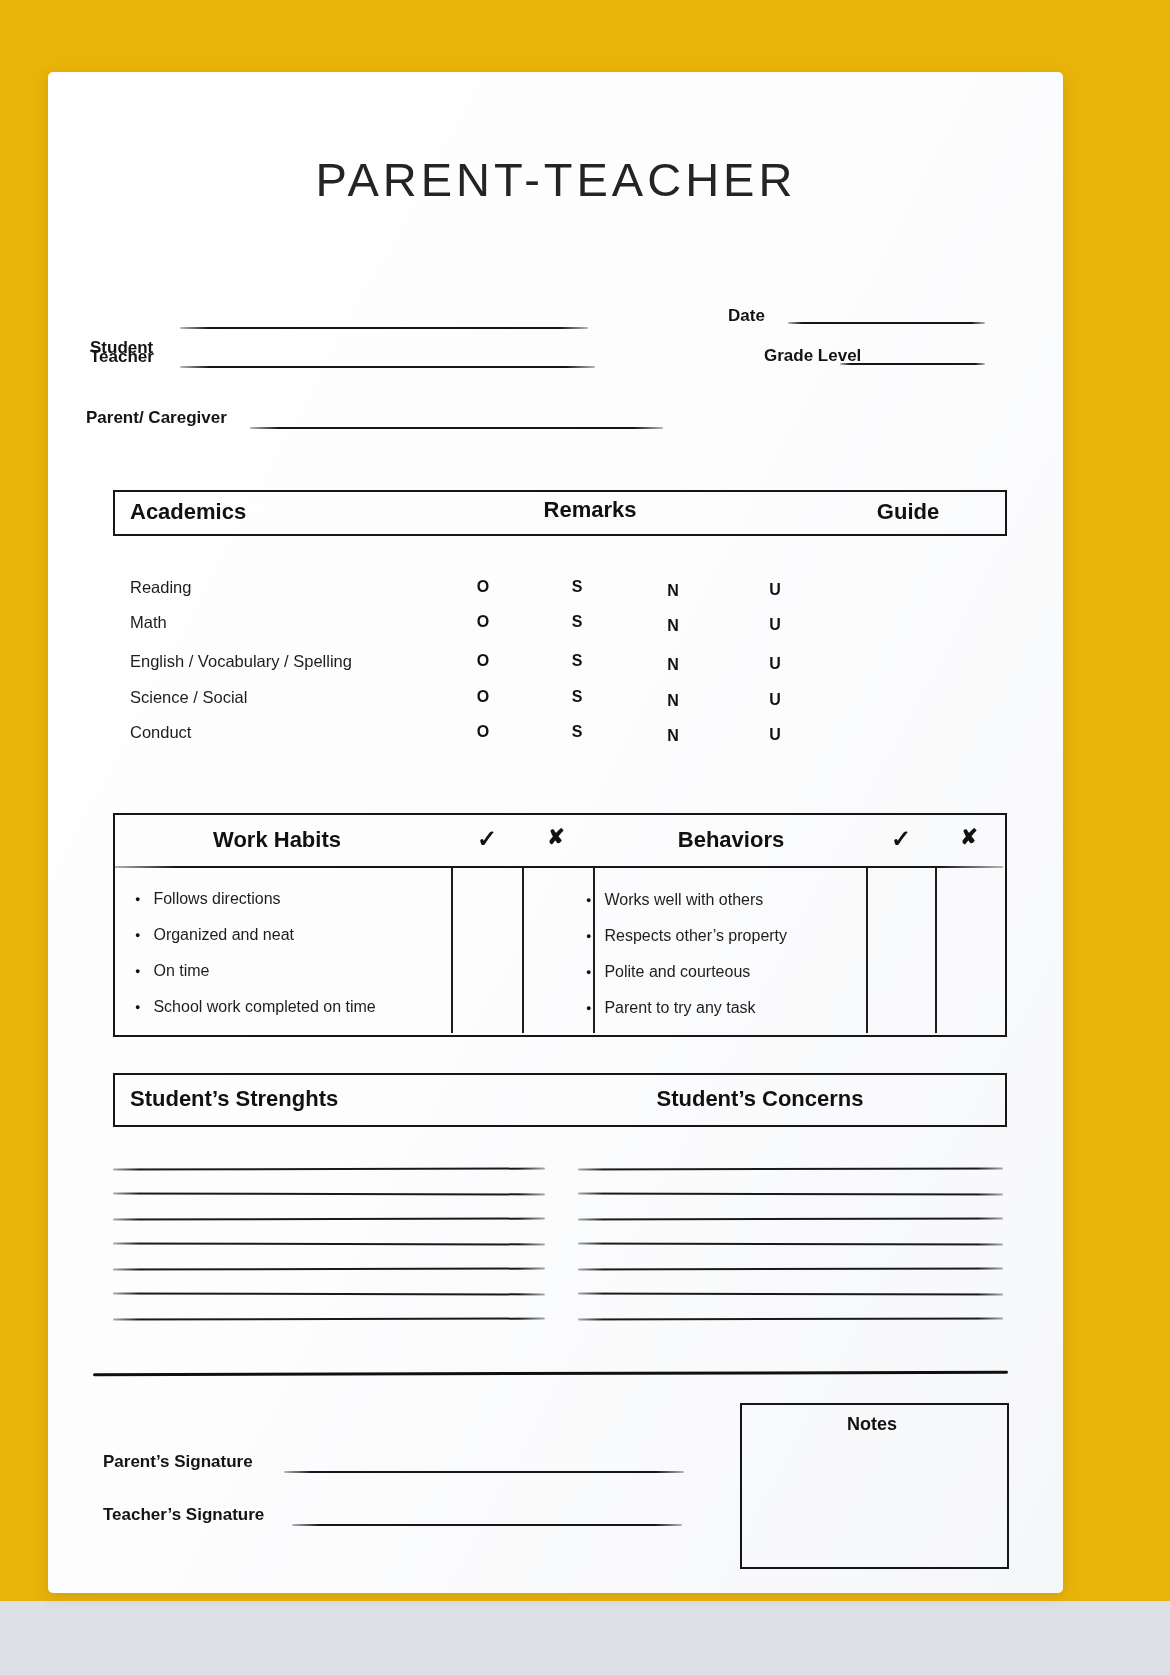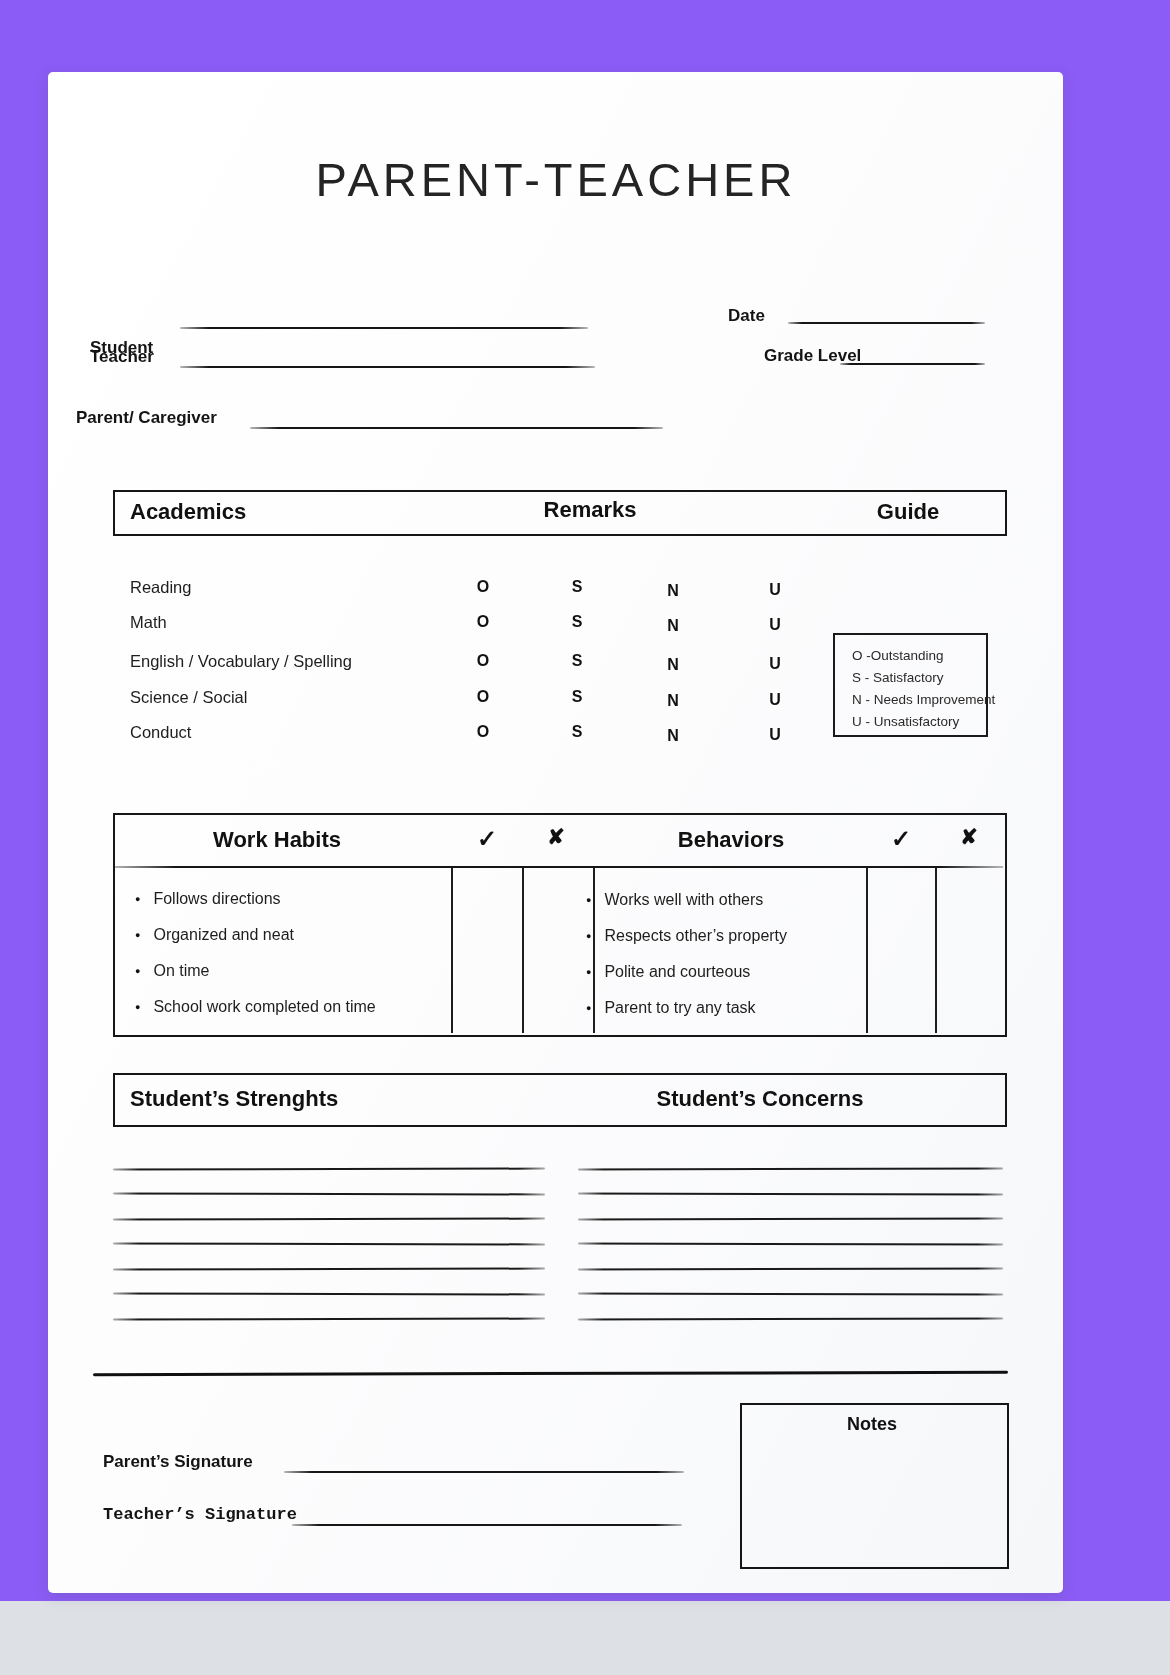--- a/index.html
+++ b/index.html
@@ -1,17 +1,17 @@
 <!DOCTYPE html>
 <html><head>
 <meta charset="utf-8">
 <style>
   html,body{margin:0;padding:0;}
   body{font-family:"Liberation Sans", sans-serif; background:#e9ebee;}
-  .stage{position:relative;width:1170px;height:1675px;background:#8b5cf6;overflow:hidden;}
+  .stage{position:relative;width:1170px;height:1675px;background:#eab308;overflow:hidden;}
   .bottom-band{position:absolute;left:0;top:1601px;width:1170px;height:74px;background:#dde0e5;}
   .paper{position:absolute;left:48px;top:72px;width:1015px;height:1521px;background:
     linear-gradient(118deg,#ffffff 0%,#fdfdfe 45%,#f6f7f9 100%);
     border-radius:5px;box-shadow:0 4px 14px rgba(70,75,85,.18);}
   
   .title{position:absolute;left:556px;top:152px;transform:translateX(-50%);
     font-size:47px;letter-spacing:4px;color:#242424;font-weight:400;white-space:nowrap;}
   .subtitle{position:absolute;left:556px;top:216px;transform:translateX(-50%);
     font-size:25px;letter-spacing:11px;color:#1c1c1c;font-weight:400;white-space:nowrap;}
   .lbl{position:absolute;font-size:17px;font-weight:700;color:#141414;white-space:nowrap;}
@@ -56,21 +56,21 @@
 
   <div class="lbl" style="left:728px;top:306px;">Date</div>
   <div class="wline" style="left:788px;top:322px;width:197px;"></div>
 
   <div class="lbl" style="left:90px;top:347px;text-align:right;">Teacher</div>
   <div class="wline" style="left:180px;top:366px;width:415px;"></div>
 
   <div class="lbl" style="left:764px;top:346px;">Grade Level</div>
   <div class="wline" style="left:840px;top:363px;width:145px;"></div>
 
-  <div class="lbl" style="left:76px;top:408px;">Parent/ Caregiver</div>
+  <div class="lbl" style="left:86px;top:408px;">Parent/ Caregiver</div>
   <div class="wline" style="left:250px;top:427px;width:413px;"></div>
 
   <div class="hbox" style="left:113px;top:490px;width:890px;height:42px;"></div>
   <div class="hbox-title" style="left:130px;top:499px;">Academics</div>
   <div class="hbox-title" style="left:590px;top:497px;transform:translateX(-50%);">Remarks</div>
   <div class="hbox-title" style="left:908px;top:499px;transform:translateX(-50%);">Guide</div>
 
   <div id="academic-rows">
       <div class="acad-row" style="top: 578px;">
         <span class="rowlbl">Reading</span>
@@ -102,26 +102,20 @@
       </div>
       <div class="acad-row" style="top: 723px;">
         <span class="rowlbl">Conduct</span>
         <span class="mark" style="left: 483px; top: 0px;">O</span>
         <span class="mark" style="left: 577px; top: 0px;">S</span>
         <span class="mark" style="left: 673px; top: 4px;">N</span>
         <span class="mark" style="left: 775px; top: 3px;">U</span>
       </div>
     </div>
 
-  <div class="guide-box" id="guide-box">
-      <div class="guide-line">O -Outstanding</div>
-      <div class="guide-line">S - Satisfactory</div>
-      <div class="guide-line">N - Needs Improvement</div>
-      <div class="guide-line">U - Unsatisfactory</div>
-    </div>
 
   <div class="hbox" style="left:113px;top:813px;width:890px;height:220px;"></div>
   <div class="wline" style="left:113px;top:866px;width:890px;border-radius:0;"></div>
   <div class="hbox-title" style="left:277px;top:827px;transform:translateX(-50%);">Work Habits</div>
   <div class="glyph" style="left:487px;top:825px;">✓</div>
   <div class="glyph" style="left:556px;top:825px;font-size:21px;">✘</div>
   <div class="hbox-title" style="left:731px;top:827px;transform:translateX(-50%);">Behaviors</div>
   <div class="glyph" style="left:901px;top:825px;">✓</div>
   <div class="glyph" style="left:969px;top:825px;font-size:21px;">✘</div>
 
@@ -167,15 +161,15 @@
     </div>
 
   <div class="divider"></div>
 
   <div class="notes-box"></div>
   <div class="notes-title">Notes</div>
 
   <div class="lbl" style="left:103px;top:1452px;">Parent’s Signature</div>
   <div class="wline" style="left:284px;top:1471px;width:400px;"></div>
 
-  <div class="lbl" style="left:103px;top:1505px;font-family:Liberation Mono, monospace;">Teacher’s Signature</div>
+  <div class="lbl" style="left:103px;top:1505px;">Teacher’s Signature</div>
   <div class="wline" style="left:292px;top:1524px;width:390px;"></div>
 </div>
 
 </body></html>

